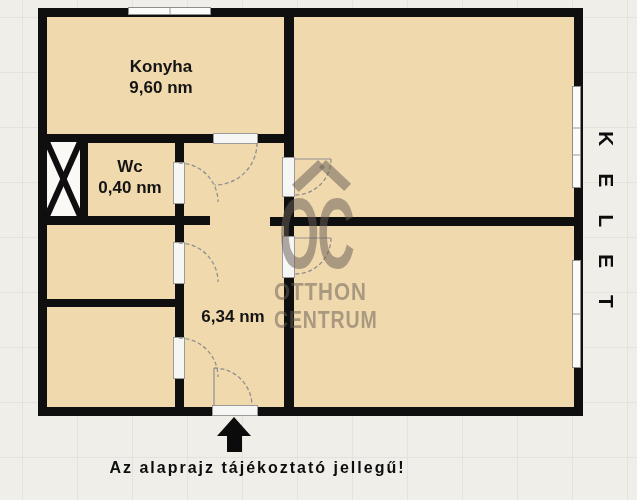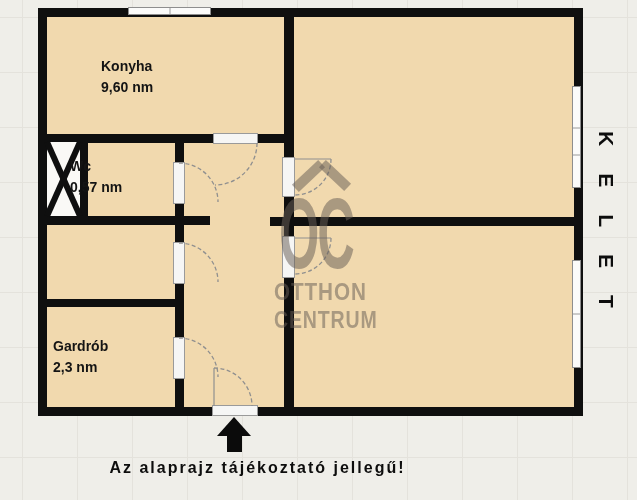--- a/index.html
+++ b/index.html
@@ -13,22 +13,22 @@
     background-position:22px 17px;
     font-family:"Liberation Sans", sans-serif;
   }
   .abs{position:absolute;}
   .room-bg{position:absolute; background:#f1d9ae;}
   .wall{position:absolute; background:#0f0f0f;}
   .window{position:absolute; background:#fbfbfa; border:1px solid #8e8e8e; box-sizing:border-box;}
   .doorframe{position:absolute; background:#f6f6f5; border:1px solid #9a9a9a; box-sizing:border-box;}
   .shaft-box{position:absolute; background:#faf9f6;}
   .room-label{
-    position:absolute; width:120px; text-align:left;
-    font-weight:bold; font-size:14px; line-height:21px; color:#141414;
+    position:absolute; width:120px; text-align:center;
+    font-weight:bold; font-size:17px; line-height:21px; color:#141414;
   }
   .kelet{
     position:absolute; left:594px; top:131px; height:220px;
     writing-mode:vertical-rl; text-orientation:mixed;
     font-weight:bold; font-size:21px; letter-spacing:27px; color:#0d0d0d;
     white-space:nowrap;
   }
   .caption{
     position:absolute; left:45px; top:459px; width:425px; text-align:center;
     font-weight:bold; font-size:16px; letter-spacing:2px; color:#0d0d0d;
@@ -130,27 +130,24 @@
   <div class="abs wm wm-logo">OC</div>
   <div class="abs wm wm-line1">OTTHON</div>
   <div class="abs wm wm-line2">CENTRUM</div>
 
   <div class="room-label" style="left:101px;top:56px;">
     <div>Konyha</div>
     <div>9,60 nm</div>
   </div>
   <div class="room-label" style="left:70px;top:156px;">
     <div>Wc</div>
-    <div>0,57 nm</div>
-  </div>
-  <div class="room-label" style="left:53px;top:336px;">
-    <div>Gardrób</div>
-    <div>2,3 nm</div>
+    <div>0,40 nm</div>
   </div>
   <div class="room-label" style="left:173px;top:306px;">
+    <div>6,34 nm</div>
   </div>
 
   <div class="kelet">KELET</div>
 
   <div class="arrow-head"></div>
   <div class="arrow-shaft"></div>
 
   <div class="caption">Az alaprajz tájékoztató jellegű!</div>
 
 </div>

